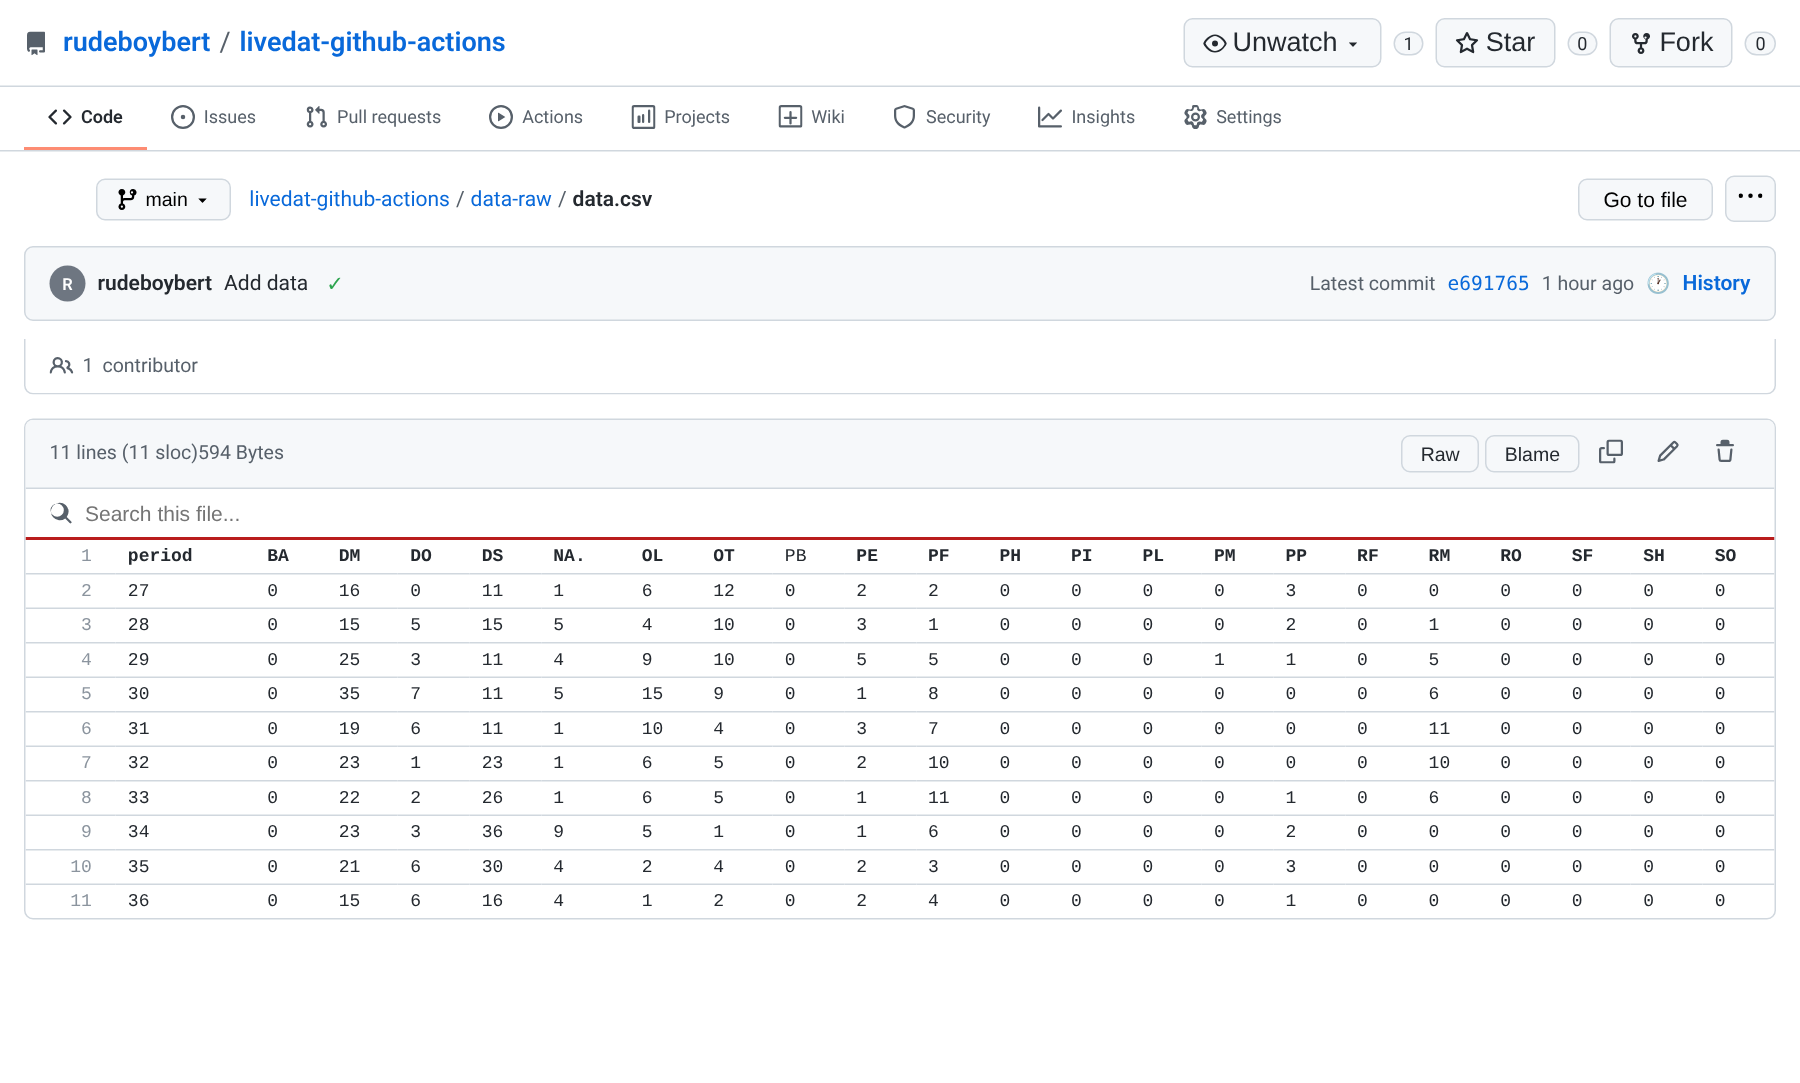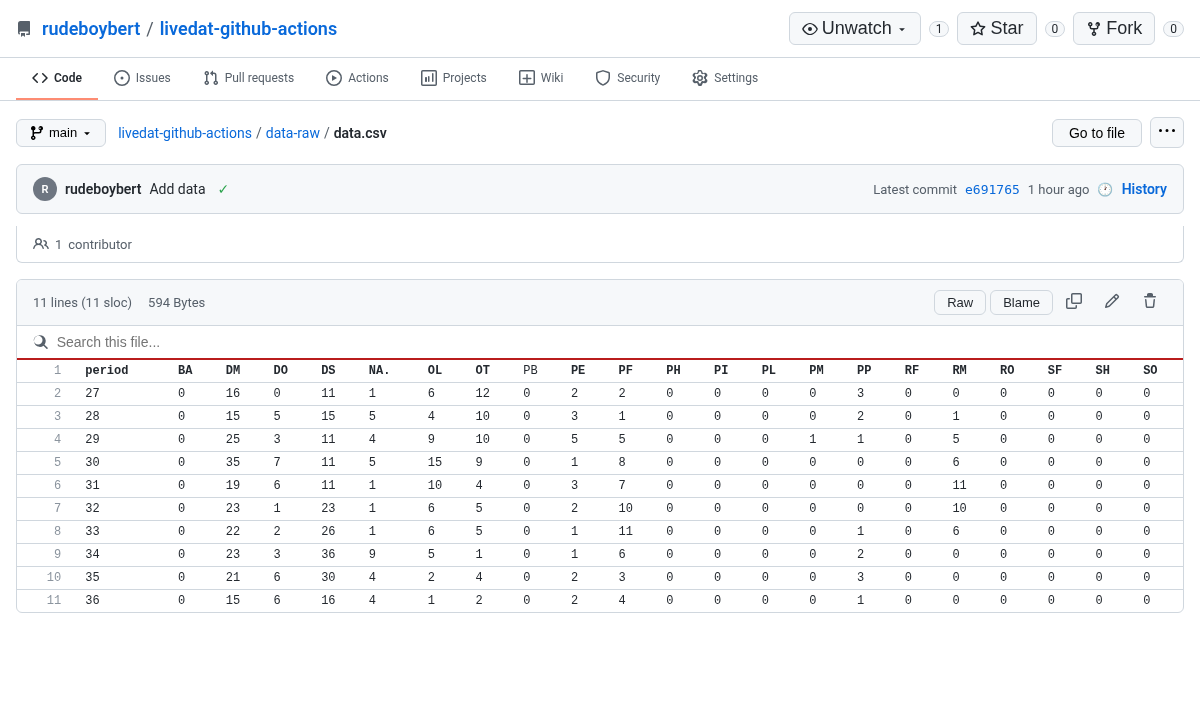--- a/index.html
+++ b/index.html
@@ -16,21 +16,21 @@
     .action-btn { display: flex; align-items: center; gap: 4px; padding: 5px 12px; border: 1px solid #d0d7de; border-radius: 6px; background: #f6f8fa; font-size: 18px; cursor: pointer; color: #24292f; }
     .action-count { background: #f6f8fa; border: 1px solid #d0d7de; border-radius: 10px; padding: 0 6px; font-size: 12px; }
     
     .nav-tabs { display: flex; align-items: center; padding: 0 16px; border-bottom: 1px solid #d0d7de; gap: 0; }
     .nav-tab { display: flex; align-items: center; gap: 6px; padding: 12px 16px; font-size: 12px; color: #57606a; text-decoration: none; border-bottom: 2px solid transparent; cursor: pointer; white-space: nowrap; }
     .nav-tab.active { color: #24292f; font-weight: 600; border-bottom: 2px solid #fd8c73; }
     .nav-tab svg { width: 16px; height: 16px; }
     
     .content { padding: 16px; }
     
-    .breadcrumb-bar { display: flex; align-items: center; justify-content: space-between; margin-bottom: 16px; }
+    .breadcrumb-bar { display: flex; align-items: center; justify-content: space-between; margin-bottom: 16px; margin-left: 48px; }
     .breadcrumb { display: flex; align-items: center; gap: 4px; font-size: 14px; }
     .branch-btn { display: flex; align-items: center; gap: 4px; padding: 5px 12px; border: 1px solid #d0d7de; border-radius: 6px; background: #f6f8fa; font-size: 13px; cursor: pointer; }
     .breadcrumb-link { color: #0969da; cursor: pointer; }
     .breadcrumb-sep { color: #57606a; }
     .breadcrumb-current { font-weight: 600; }
     
     .breadcrumb-actions { display: flex; align-items: center; gap: 8px; }
     .go-to-file-btn { padding: 5px 16px; border: 1px solid #d0d7de; border-radius: 6px; background: #f6f8fa; font-size: 14px; cursor: pointer; }
     .more-btn { padding: 5px 8px; border: 1px solid #d0d7de; border-radius: 6px; background: #f6f8fa; cursor: pointer; }
     
@@ -41,21 +41,21 @@
     .commit-message { color: #24292f; }
     .commit-check { color: #2da44e; margin-left: 4px; }
     .commit-right { display: flex; align-items: center; gap: 8px; font-size: 13px; color: #57606a; }
     .commit-hash { color: #0969da; font-family: monospace; }
     .history-btn { display: flex; align-items: center; gap: 4px; color: #0969da; cursor: pointer; font-size: 14px; font-weight: 600; }
     
     .contributors-bar { padding: 10px 16px; border: 1px solid #d0d7de; border-top: none; border-radius: 0 0 6px 6px; display: flex; align-items: center; gap: 6px; font-size: 13px; color: #57606a; margin-bottom: 16px; }
     
     .file-box { border: 1px solid #d0d7de; border-radius: 6px; overflow: hidden; }
     .file-header { display: flex; align-items: center; justify-content: space-between; padding: 8px 16px; background: #f6f8fa; border-bottom: 1px solid #d0d7de; }
-    .file-info { display: flex; align-items: center; gap: 16px; font-size: 13px; color: #57606a; }
+    .file-info { display: flex; align-items: center; font-size: 13px; color: #57606a; }
     .file-actions { display: flex; align-items: center; gap: 4px; }
     .file-action-btn { padding: 4px 12px; border: 1px solid #d0d7de; border-radius: 6px; background: #f6f8fa; font-size: 13px; cursor: pointer; color: #24292f; }
     .file-action-icon { padding: 4px 8px; border: 1px solid transparent; border-radius: 6px; background: transparent; cursor: pointer; color: #57606a; font-size: 14px; }
     
     .search-bar { padding: 8px 16px; border-bottom: 2px solid #b91c1c; display: flex; align-items: flex-start; gap: 8px; }
     .search-input { border: none; outline: none; font-size: 14px; color: #57606a; width: 100%; background: transparent; }
     .search-icon { color: #57606a; }
     
     .data-table { width: 100%; border-collapse: collapse; font-family: 'SFMono-Regular', Consolas, 'Liberation Mono', Menlo, monospace; font-size: 12px; }
     .data-table tr { border-bottom: 1px solid #d0d7de; }
@@ -139,20 +139,26 @@
     <svg viewBox="0 0 16 16" fill="currentColor">
         <path d="M1.75 1.5a.25.25 0 00-.25.25v11.5c0 .138.112.25.25.25h12.5a.25.25 0 00.25-.25V1.75a.25.25 0 00-.25-.25H1.75zM0 1.75C0 .784.784 0 1.75 0h12.5C15.216 0 16 .784 16 1.75v11.5A1.75 1.75 0 0114.25 15H1.75A1.75 1.75 0 010 13.25V1.75zM8 4a.75.75 0 01.75.75v3h3a.75.75 0 010 1.5h-3v3a.75.75 0 01-1.5 0v-3h-3a.75.75 0 010-1.5h3v-3A.75.75 0 018 4z"></path>
       </svg>
     <span>Wiki</span>
   </div>
   <div class="nav-tab">
     <svg viewBox="0 0 16 16" fill="currentColor">
         <path d="M7.467.133a1.748 1.748 0 011.066 0l5.25 1.68A1.75 1.75 0 0115 3.48V7c0 1.566-.32 3.182-1.303 4.682-.983 1.498-2.585 2.813-5.032 3.855a1.7 1.7 0 01-1.33 0c-2.447-1.042-4.049-2.357-5.032-3.855C1.32 10.182 1 8.566 1 7V3.48a1.75 1.75 0 011.217-1.667l5.25-1.68zm.61 1.429a.25.25 0 00-.153 0l-5.25 1.68a.25.25 0 00-.174.238V7c0 1.358.275 2.666 1.057 3.86.784 1.194 2.121 2.34 4.366 3.297a.2.2 0 00.154 0c2.245-.956 3.582-2.104 4.366-3.298C13.225 9.666 13.5 8.36 13.5 7V3.48a.25.25 0 00-.174-.237l-5.25-1.68z"></path>
       </svg>
     <span>Security</span>
+  </div>
+  <div class="nav-tab">
+    <svg viewBox="0 0 16 16" fill="currentColor">
+        <path d="M1.5 1.75V13.5h13.75a.75.75 0 010 1.5H.75a.75.75 0 01-.75-.75V1.75a.75.75 0 011.5 0zm14.28 2.53l-5.25 5.25a.75.75 0 01-1.06 0L7 7.06 3.53 10.53a.75.75 0 01-1.06-1.06l4-4a.75.75 0 011.06 0L10 7.94l4.72-4.72a.75.75 0 011.06 1.06z"></path>
+      </svg>
+    <span>Insights</span>
   </div>
   <div class="nav-tab">
     <svg viewBox="0 0 16 16" fill="currentColor">
         <path d="M8 0a8.2 8.2 0 01.701.031C9.444.095 9.99.645 10.16 1.29l.288 1.107c.018.066.079.158.212.224.231.114.454.243.668.386.123.082.233.09.299.071l1.103-.303c.644-.176 1.392.021 1.82.63.27.385.506.792.704 1.218.315.675.111 1.422-.364 1.891l-.814.806c-.049.048-.098.147-.088.294.016.257.016.515 0 .772-.01.147.038.246.088.294l.814.806c.475.469.679 1.216.364 1.891a7.977 7.977 0 01-.704 1.217c-.428.61-1.176.807-1.82.63l-1.103-.303c-.066-.019-.176-.011-.299.071a5.909 5.909 0 01-.668.386c-.133.066-.194.158-.212.224l-.288 1.107c-.17.645-.715 1.195-1.458 1.259a8.233 8.233 0 01-1.402 0c-.743-.064-1.289-.614-1.458-1.259l-.288-1.107c-.018-.066-.079-.158-.212-.224a5.738 5.738 0 01-.668-.386c-.123-.082-.233-.09-.299-.071l-1.103.303c-.644.176-1.392-.021-1.82-.63a8.12 8.12 0 01-.704-1.218c-.315-.675-.111-1.422.363-1.891l.815-.806c.05-.048.098-.147.088-.294a6.214 6.214 0 010-.772c.01-.147-.038-.246-.088-.294l-.815-.806C.635 6.045.431 5.298.746 4.623a7.92 7.92 0 01.704-1.217c.428-.61 1.176-.807 1.82-.63l1.102.302c.067.019.177.011.3-.071a5.9 5.9 0 01.668-.386c.133-.066.194-.158.212-.224l.288-1.107C5.405.645 5.95.095 6.699.03 7.1.01 7.35 0 7.65 0h.35V0H8zm-.25 1.5H7.65c-.086 0-.17.004-.252.008-.232.02-.374.153-.432.376L6.678 2.99c-.07.268-.25.494-.47.622a4.399 4.399 0 00-.497.287c-.22.146-.465.217-.698.163l-1.103-.303c-.23-.063-.437.022-.568.214a6.47 6.47 0 00-.571.99c-.12.258-.051.504.135.69l.814.806c.192.19.286.456.267.727a4.71 4.71 0 000 .59c.019.271-.075.537-.267.727l-.814.806c-.186.187-.255.432-.135.69a6.49 6.49 0 00.571.99c.131.192.338.277.568.214l1.103-.303c.233-.054.479.017.698.163.158.105.325.2.497.287.221.128.4.354.47.622l.288 1.107c.058.223.2.356.432.376A6.73 6.73 0 008 13.5h.35c.232-.02.374-.153.432-.376l.288-1.107c.07-.268.249-.494.469-.622.173-.087.34-.182.497-.287.22-.146.466-.217.698-.163l1.103.303c.23.063.437-.022.568-.214a6.47 6.47 0 00.571-.99c.12-.258.051-.504-.135-.69l-.814-.806c-.192-.19-.286-.456-.267-.727a4.677 4.677 0 000-.59c-.019-.271.075-.537.267-.727l.814-.806c.186-.187.255-.432.135-.69a6.49 6.49 0 00-.571-.99c-.131-.192-.338-.277-.568-.214l-1.103.303c-.233.054-.479-.017-.698-.163a4.399 4.399 0 00-.497-.287c-.22-.128-.4-.354-.469-.622L9.18 1.884c-.058-.223-.2-.356-.432-.376A6.73 6.73 0 007.75 1.5zM8 5a3 3 0 110 6A3 3 0 018 5zm0 1.5a1.5 1.5 0 100 3 1.5 1.5 0 000-3z"></path>
       </svg>
     <span>Settings</span>
   </div>
 </nav>
 
 <div class="content">

